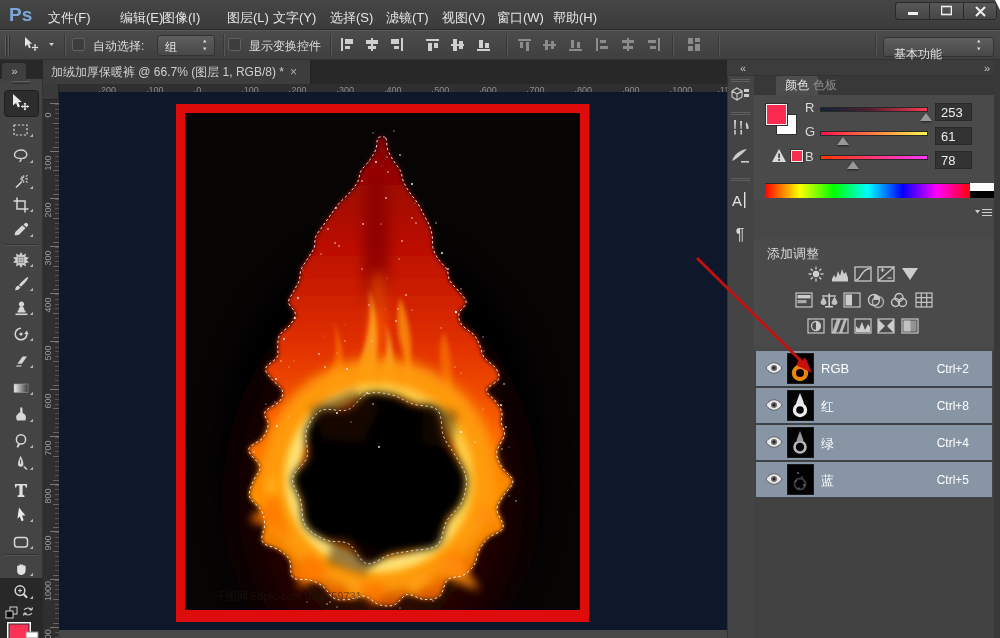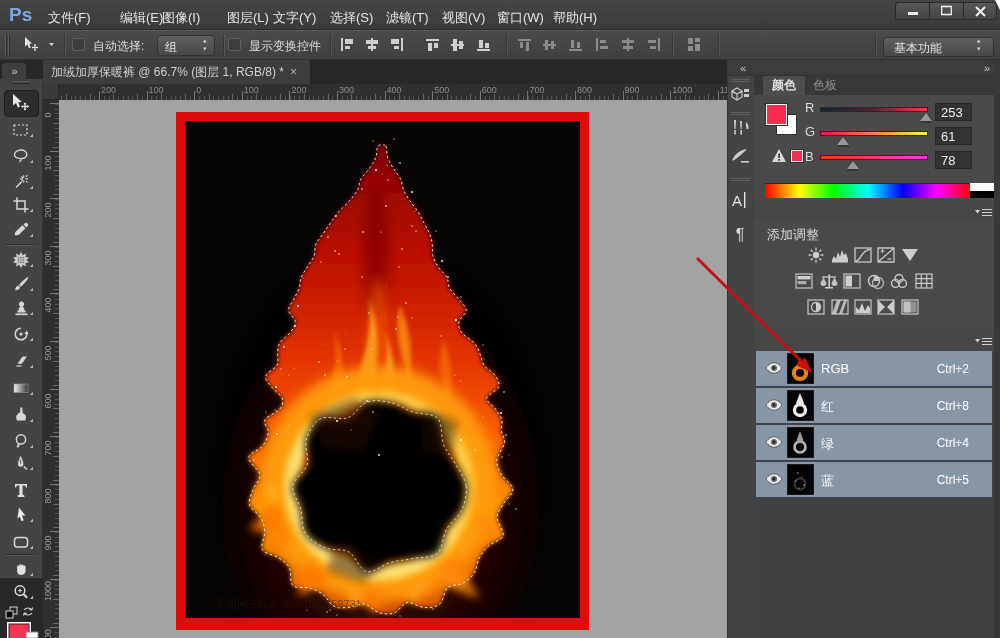--- a/index.html
+++ b/index.html
@@ -39,21 +39,21 @@
 #tab1 { left:43px; width:268px; background:#3d3d3d; color:#cfcfcf; border-right:1px solid #222;}
 #tab2 { left:312px; width:216px; background:#313131; color:#9b9b9b; border-right:1px solid #222; padding:0 5px;}
 .tabx { font-size:12px; color:#b0b0b0; padding-left:6px;}
 
 
 #hruler { left:43px; top:84px; width:684px; height:16px; background:#2f2f2f; }
 #rcorner { left:43px; top:84px; width:16px; height:16px; background:#3a3a3a; border-right:1px solid #242424; border-bottom:1px solid #242424;}
 #vruler { left:43px; top:100px; width:16px; height:538px; background:#2f2f2f; }
 
 
-#canvas { left:59px; top:100px; width:668px; height:538px; background:#a3a3a3; overflow:hidden;}
+#canvas { left:59px; top:92px; width:668px; height:538px; background:#0f172a; overflow:hidden;}
 #doc { position:absolute; left:117px; top:12px; width:413px; height:518px; background:#df0c0c; }
 #docin { position:absolute; left:9px; top:9px; width:395px; height:497px; background:#080505; overflow:hidden;}
 
 
 #toolcol { left:0; top:60px; width:43px; height:578px; background:#282828; }
 #toolbody { left:0; top:79px; width:43px; height:499px; background:#444444; border-right:1px solid #333;}
 #movebtn { left:4px; top:90px; width:35px; height:27px; background:#2d2d2d; border:1px solid #1e1e1e;
   border-radius:4px; }
 
 
@@ -72,21 +72,21 @@
 #colortabs { left:754px; top:76px; width:240px; height:19px; }
 #colorbody { left:754px; top:95px; width:240px; height:105px; background:#4a4a4a; }
 .slab { position:absolute; font-size:13px; color:#dadada; }
 .strack { position:absolute; left:66px; width:108px; height:5px; border:1px solid #282828;}
 .sthumb { position:absolute; width:0; height:0; border-left:6px solid transparent; border-right:6px solid transparent; border-bottom:8px solid #999; filter:drop-shadow(0 1px 1px #222);}
 .sval { position:absolute; left:181px; width:37px; height:18px; background:#333; border:1px solid #282828;
   color:#ededed; font-size:13px; padding:0px 5px; line-height:17px;}
 
 
 #adjtabs { left:754px; top:203px; width:240px; height:19px; }
-#adjbody { left:754px; top:220px; width:240px; height:107px; background:#4a4a4a; }
+#adjbody { left:754px; top:239px; width:240px; height:107px; background:#4a4a4a; }
 
 
 #chtabs { left:754px; top:332px; width:240px; height:19px; }
 #chbody { left:754px; top:351px; width:240px; height:287px; background:#424242; }
 .chrow { position:absolute; left:2px; width:236px; height:36px; background:#8795a5; border-bottom:1px solid #3a434d;}
 .chlabel { position:absolute; left:65px; top:10px; font-size:13px; color:#fff; }
 .chkey { position:absolute; right:23px; top:11px; font-size:12px; color:#fff; }
 .chthumb { position:absolute; left:31px; top:2px; width:27px; height:31px; background:#000; border:1px solid #1a1a1a;}
 .cheye { position:absolute; left:9px; top:11px; width:18px; height:12px;}
 </style>
@@ -118,21 +118,21 @@
         </svg></div>
 </div>
 <div class="abs" id="cursorTR"></div>
 
 <div class="abs" id="optionsbar"></div>
 <div class="abs checkbox" style="left:72px;"></div>
 <div class="abs opt-text" style="left:93px;">自动选择:</div>
 <div class="abs raised" style="left:157px; top:35px; width:58px; height:21px; padding:3px 7px;">组</div>
 <div class="abs checkbox" style="left:228px;"></div>
 <div class="abs opt-text" style="left:249px;">显示变换控件</div>
-<div class="abs raised" style="left:883px; top:37px; width:111px; height:20px; padding:2px 10px;">基本功能</div>
+<div class="abs raised" style="left:883px; top:37px; width:111px; height:20px; padding:8px 10px;">基本功能</div>
 <svg class="abs" style="left:0;top:30px;" width="1000" height="30">
 <g>
 
  <g stroke="#5f5f5f" stroke-width="1">
           <path d="M5.5,5 v20 M8.5,5 v20"></path>
         </g>
  <g stroke="#2e2e2e" stroke-width="1">
           <path d="M6.5,5 v20 M9.5,5 v20"></path>
         </g>
 
@@ -676,21 +676,21 @@
       </g>
     </svg>
 <svg class="abs" style="left:975px;top:336px;" width="18" height="12">
       <path d="M0,3 l5,0 l-2.5,3.5 Z" fill="#cfcfcf"></path>
       <g stroke="#cfcfcf" stroke-width="1.2">
         <path d="M7,2.5 h10 M7,5.5 h10 M7,8.5 h10"></path>
       </g>
     </svg>
 
 <div class="abs ptabrow" id="colortabs">
-  <div class="ptab on" style="left:9px;font-weight:bold;">颜色</div>
+  <div class="ptab on" style="left:22px;">颜色</div>
   <div class="ptab off" style="left:50px;">色板</div>
 </div>
 <div class="abs" id="colorbody">
 
   <div style="position:absolute;left:22px;top:19px;width:21px;height:21px;background:#fff;border:1px solid #2e2e2e;"></div>
   <div style="position:absolute;left:12px;top:9px;width:21px;height:21px;background:#fb2a50;border:1px solid #f2f2f2;outline:1px solid #2e2e2e;"></div>
   <div class="slab" style="left:51px;top:5px;">R</div>
   <div class="slab" style="left:51px;top:29px;">G</div>
   <div class="slab" style="left:51px;top:54px;">B</div>
   <div class="strack" style="top:12px;background:linear-gradient(90deg,#0e2437,#501f30 45%,#fd3750);"></div>

